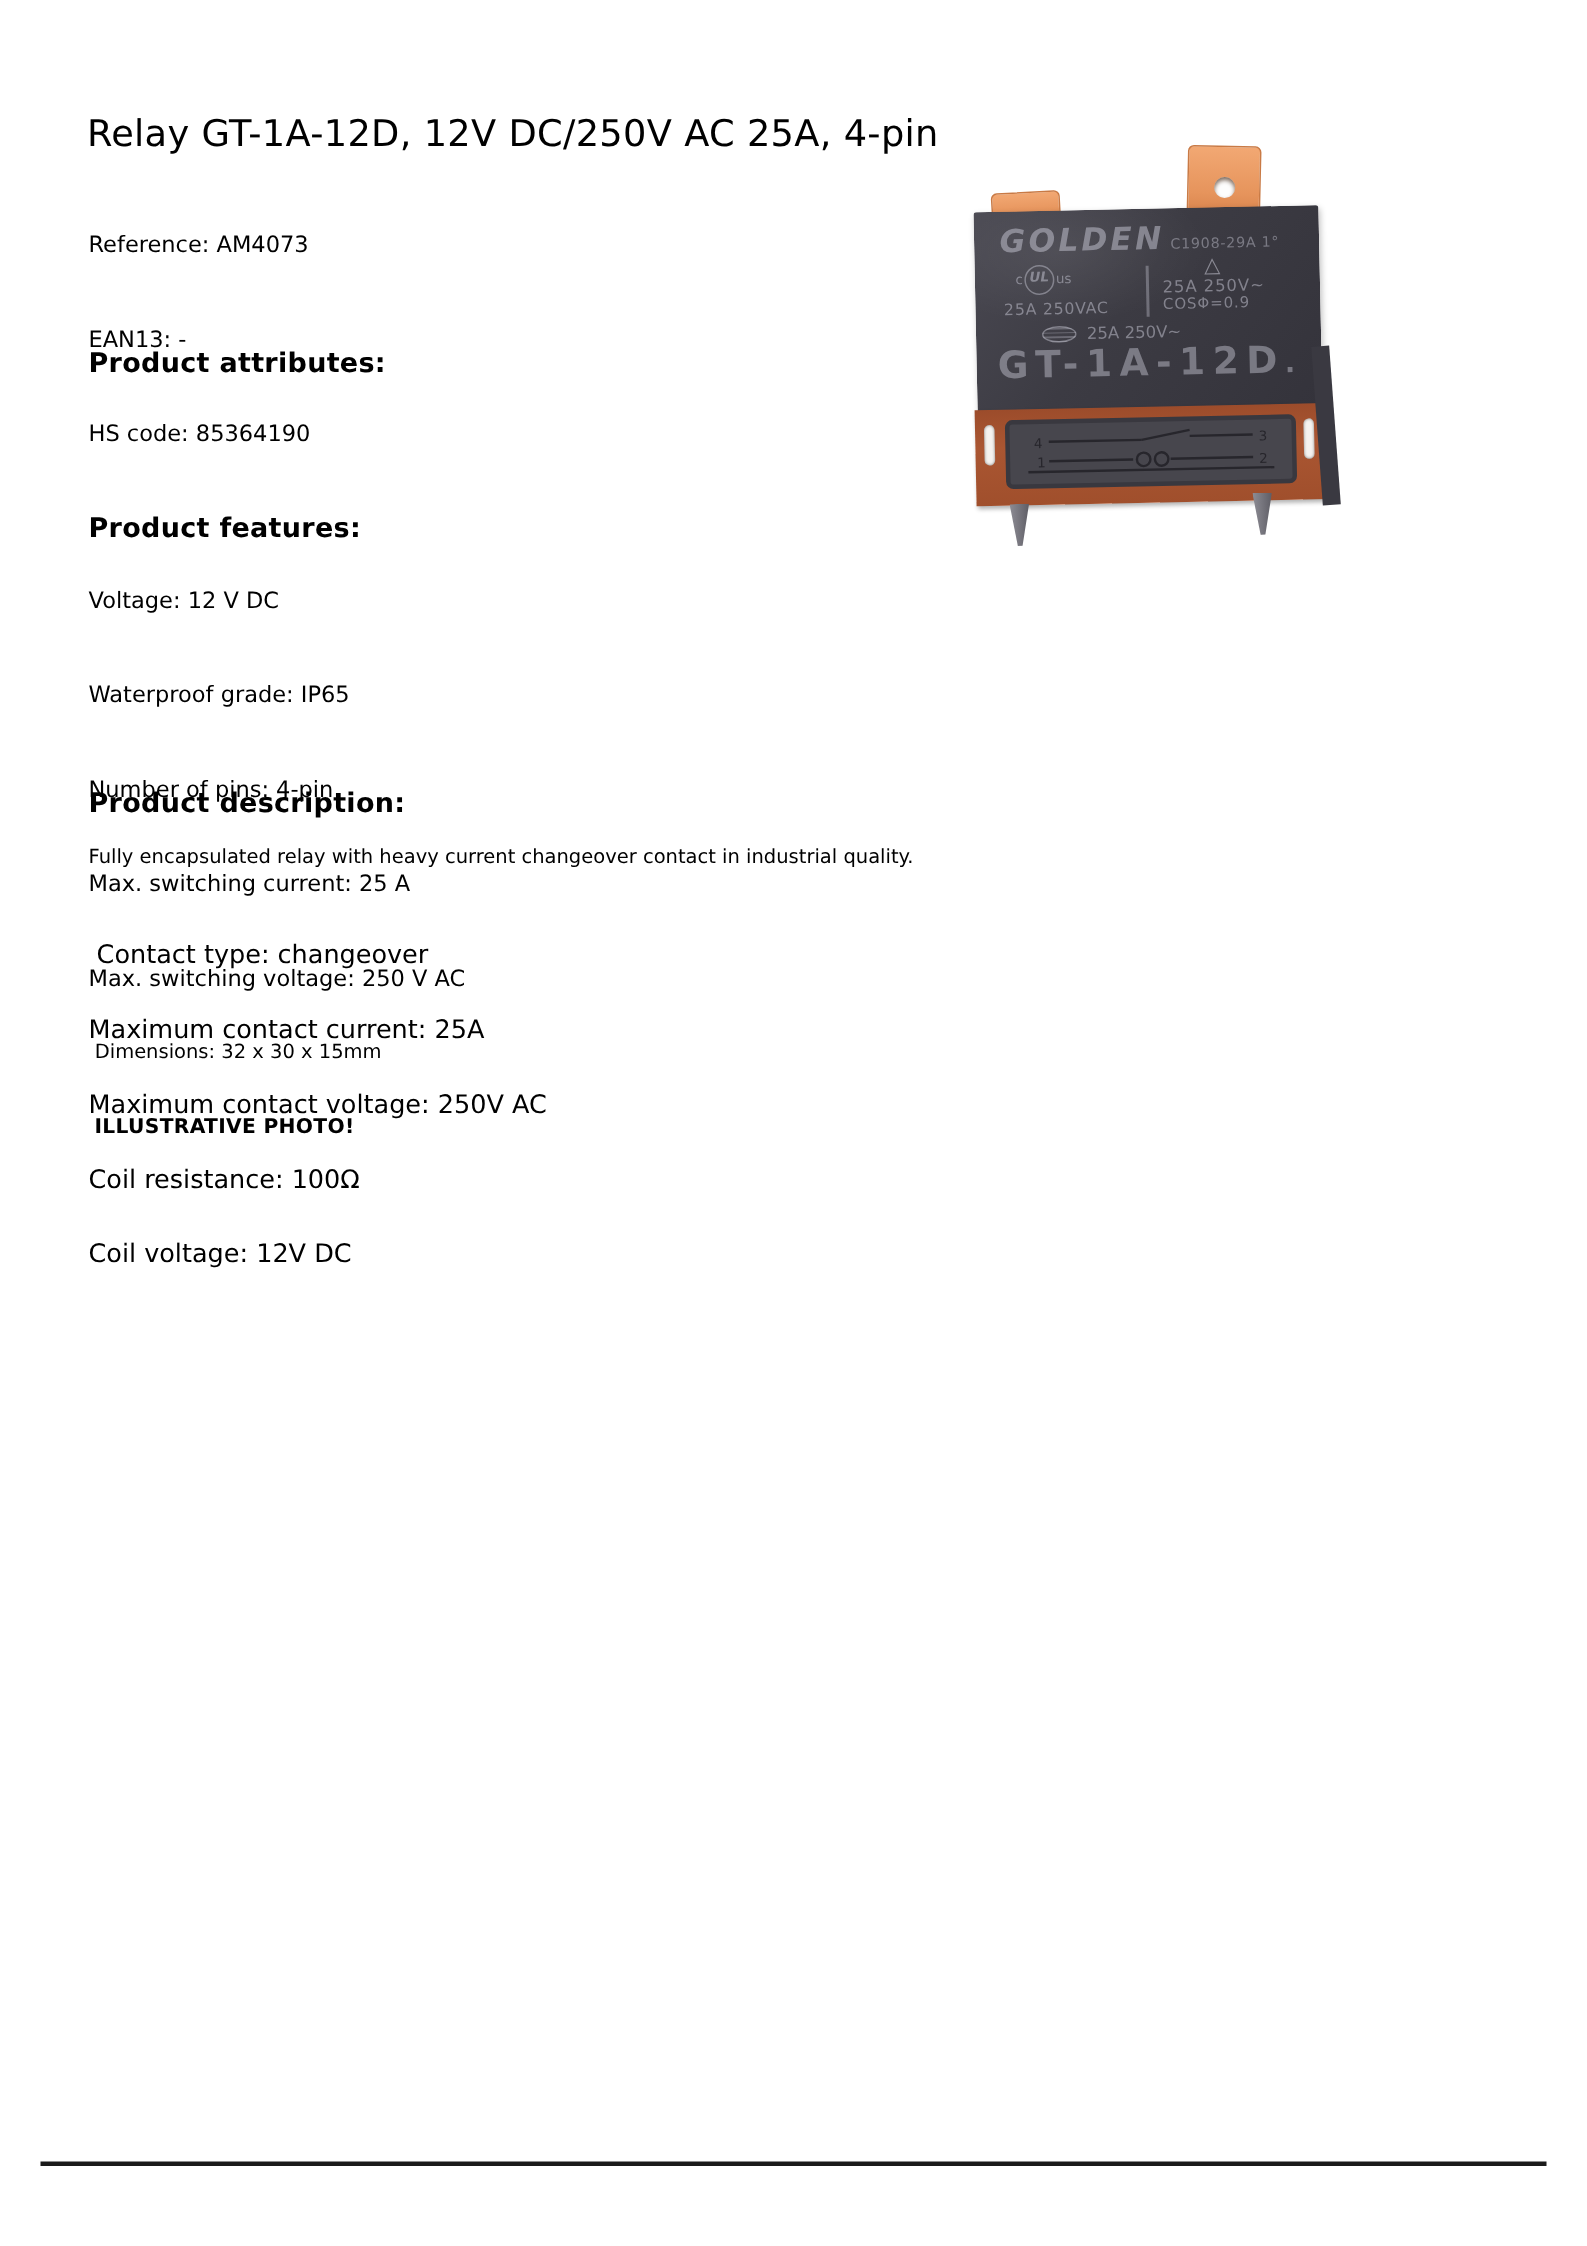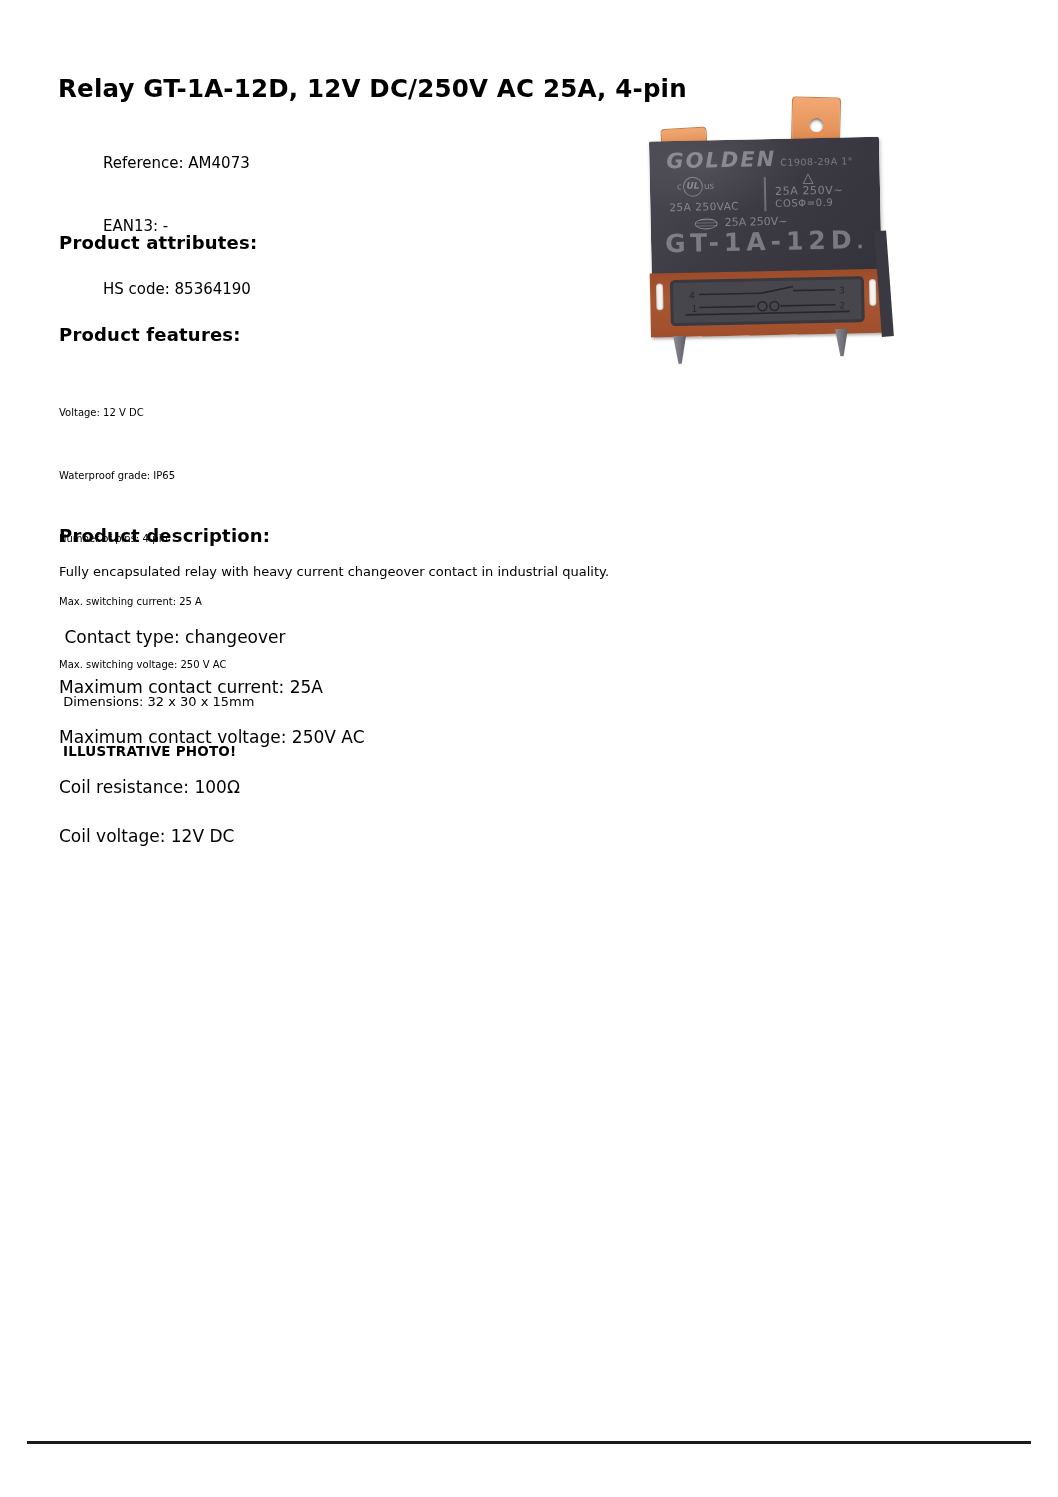--- a/index.html
+++ b/index.html
@@ -9,43 +9,42 @@
     position: relative;
     font-family: "DejaVu Sans", sans-serif;
     color: #000;
     overflow: hidden;
   }
 
   .abs { position: absolute; }
 
   .doc-title {
     left: 58px; top: 74px;
-    font-size: 24.5px; font-weight: 700; letter-spacing: 0.2px;
+    font-size: 24.5px; font-weight: 400; letter-spacing: 0.2px;
     white-space: nowrap;
   }
 
   .meta-block {
     left: 59px; top: 111px;
     font-size: 15px; line-height: 21px;
     white-space: pre;
-    margin-left: 44px;
   }
 
   .section-heading {
     left: 59px;
     font-size: 18px; font-weight: 700; letter-spacing: 0.2px;
     white-space: nowrap;
   }
   .h-attributes { top: 232px; }
-  .h-features   { top: 324px; }
+  .h-features   { top: 342px; }
   .h-description{ top: 525px; }
 
   .features-block {
-    left: 59px; top: 360px;
-    font-size: 10px; line-height: 21px;
+    left: 59px; top: 348px;
+    font-size: 15px; line-height: 21px;
     white-space: pre;
   }
 
   .desc-intro {
     left: 59px; top: 564px;
     font-size: 13px; line-height: 16px;
     white-space: pre;
     text-align: center;
   }
   .desc-specs {

